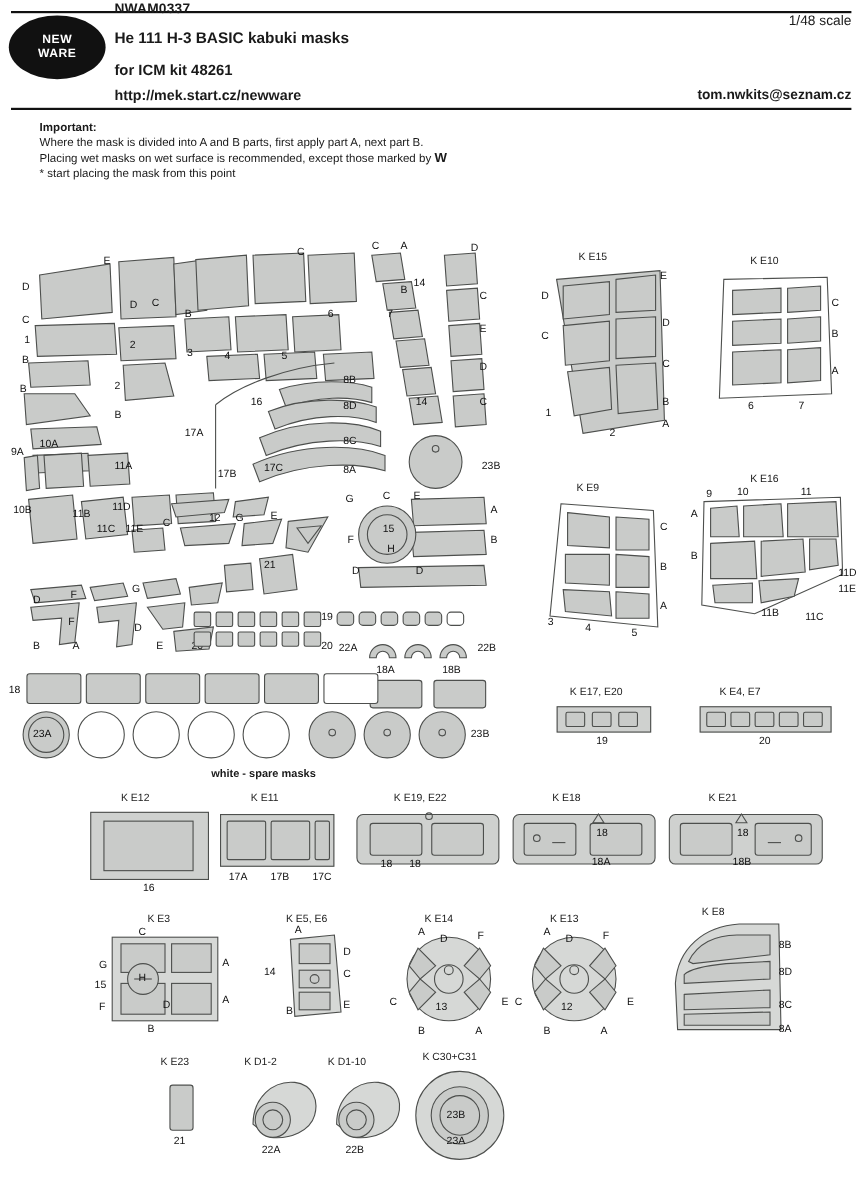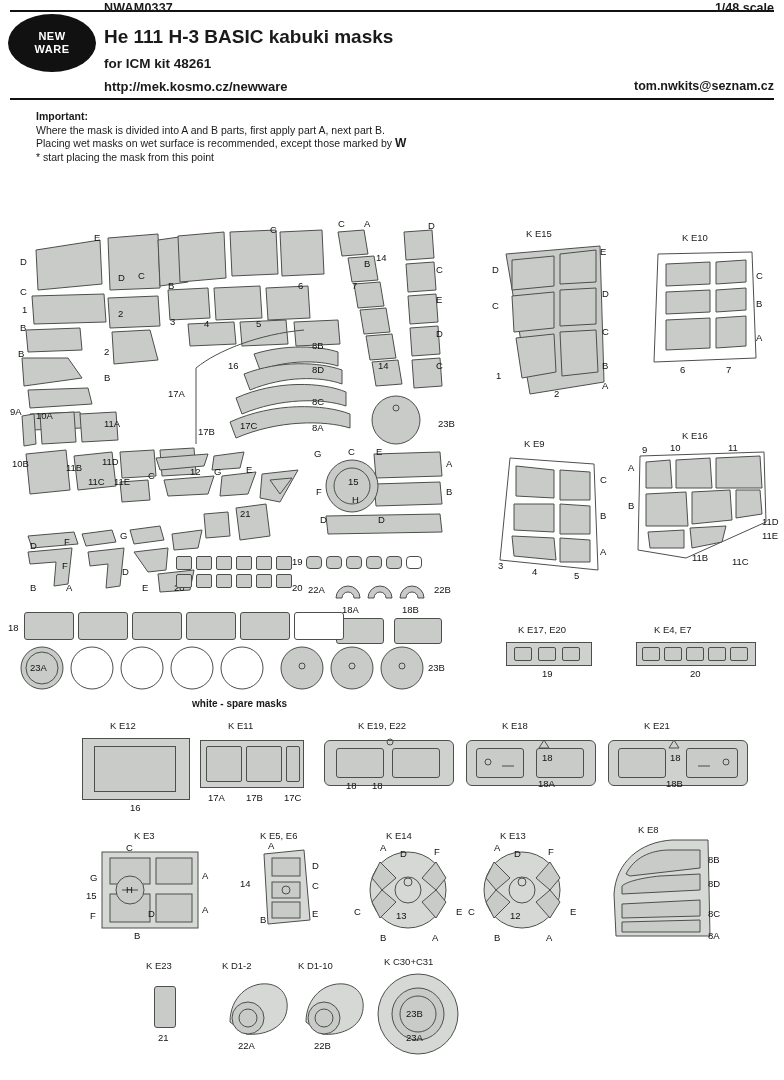--- a/index.html
+++ b/index.html
@@ -20,22 +20,22 @@
   .hdr-rule2 { position:absolute; left:10px; top:98px; width:764px; height:2px; background:#111; }
   .logo {
     position:absolute; left:8px; top:14px; width:88px; height:58px;
     border-radius:50%; background:#111; color:#fff;
     display:flex; flex-direction:column; align-items:center; justify-content:center;
     font-weight:bold; font-size:11px; line-height:13px; letter-spacing:.5px;
   }
   .logo .l1 { }
   .logo .l2 { }
   .code { position:absolute; left:104px; top:1px; font-size:12.5px; font-weight:bold; letter-spacing:.2px; }
-  .scale { position:absolute; right:10px; top:1px; font-size:12.5px; font-weight:bold; }
-  .title1 { position:absolute; left:104px; top:26px; font-size:19px; font-weight:bold; }
+  .scale { position:absolute; right:10px; top:12px; font-size:12.5px; font-weight:normal; }
+  .title1 { position:absolute; left:104px; top:26px; font-size:14px; font-weight:bold; }
   .title2 { position:absolute; left:104px; top:56px; font-size:13.5px; font-weight:bold; }
   .url { position:absolute; left:104px; top:79px; font-size:13px; font-weight:bold; }
   .mail { position:absolute; right:10px; top:79px; font-size:12.5px; font-weight:bold; }
 
   
   .imp { position:absolute; left:36px; top:110px; width:620px; font-size:10.5px; line-height:13.2px; }
   .imp .imp-t { font-weight:bold; margin-bottom:1px; }
   .imp .w { font-weight:bold; font-size:12px; }
 
   
@@ -68,21 +68,21 @@
 
     <div class="logo">
       <span class="l1">NEW</span>
       <span class="l2">WARE</span>
     </div>
 
     <div class="code">NWAM0337</div>
     <div class="scale">1/48 scale</div>
     <div class="title1">He 111 H-3 BASIC  kabuki masks</div>
     <div class="title2">for ICM kit 48261</div>
-    <div class="url">http://mek.kosmo.cz/newware</div>
+    <div class="url">http://mek.start.cz/newware</div>
     <div class="mail">tom.nwkits@seznam.cz</div>
   </div>
 
   <div class="imp">
     <div class="imp-t">Important:</div>
     <div>Where the mask is divided into A and B parts, first apply part A, next part B.</div>
     <div>
       <span>Placing wet masks on wet surface is recommended, except those marked by</span>
       <span class="w">W</span>
     </div>
@@ -201,21 +201,21 @@
     <span class="lbl" style="left:356px; top:40px;">B</span>
     <span class="lbl" style="left:304px; top:122px;">8B</span>
     <span class="lbl" style="left:304px; top:146px;">8D</span>
     <span class="lbl" style="left:304px; top:178px;">8C</span>
     <span class="lbl" style="left:304px; top:204px;">8A</span>
     <span class="lbl" style="left:220px; top:142px;">16</span>
     <span class="lbl" style="left:160px; top:170px;">17A</span>
     <span class="lbl" style="left:190px; top:208px;">17B</span>
     <span class="lbl" style="left:232px; top:202px;">17C</span>
     <span class="lbl" style="left:2px; top:188px;">9A</span>
-    <span class="lbl" style="left:28px; top:192px;">10A</span>
+    <span class="lbl" style="left:28px; top:180px;">10A</span>
     <span class="lbl" style="left:96px; top:200px;">11A</span>
     <span class="lbl" style="left:94px; top:238px;">11D</span>
     <span class="lbl" style="left:182px; top:248px;">12</span>
     <span class="lbl" style="left:340px; top:258px;">15</span>
     <span class="lbl" style="left:344px; top:276px;">H</span>
     <span class="lbl" style="left:232px; top:290px;">21</span>
     <span class="lbl" style="left:4px; top:240px;">10B</span>
     <span class="lbl" style="left:58px; top:244px;">11B</span>
     <span class="lbl" style="left:80px; top:258px;">11C</span>
     <span class="lbl" style="left:106px; top:258px;">11E</span>

